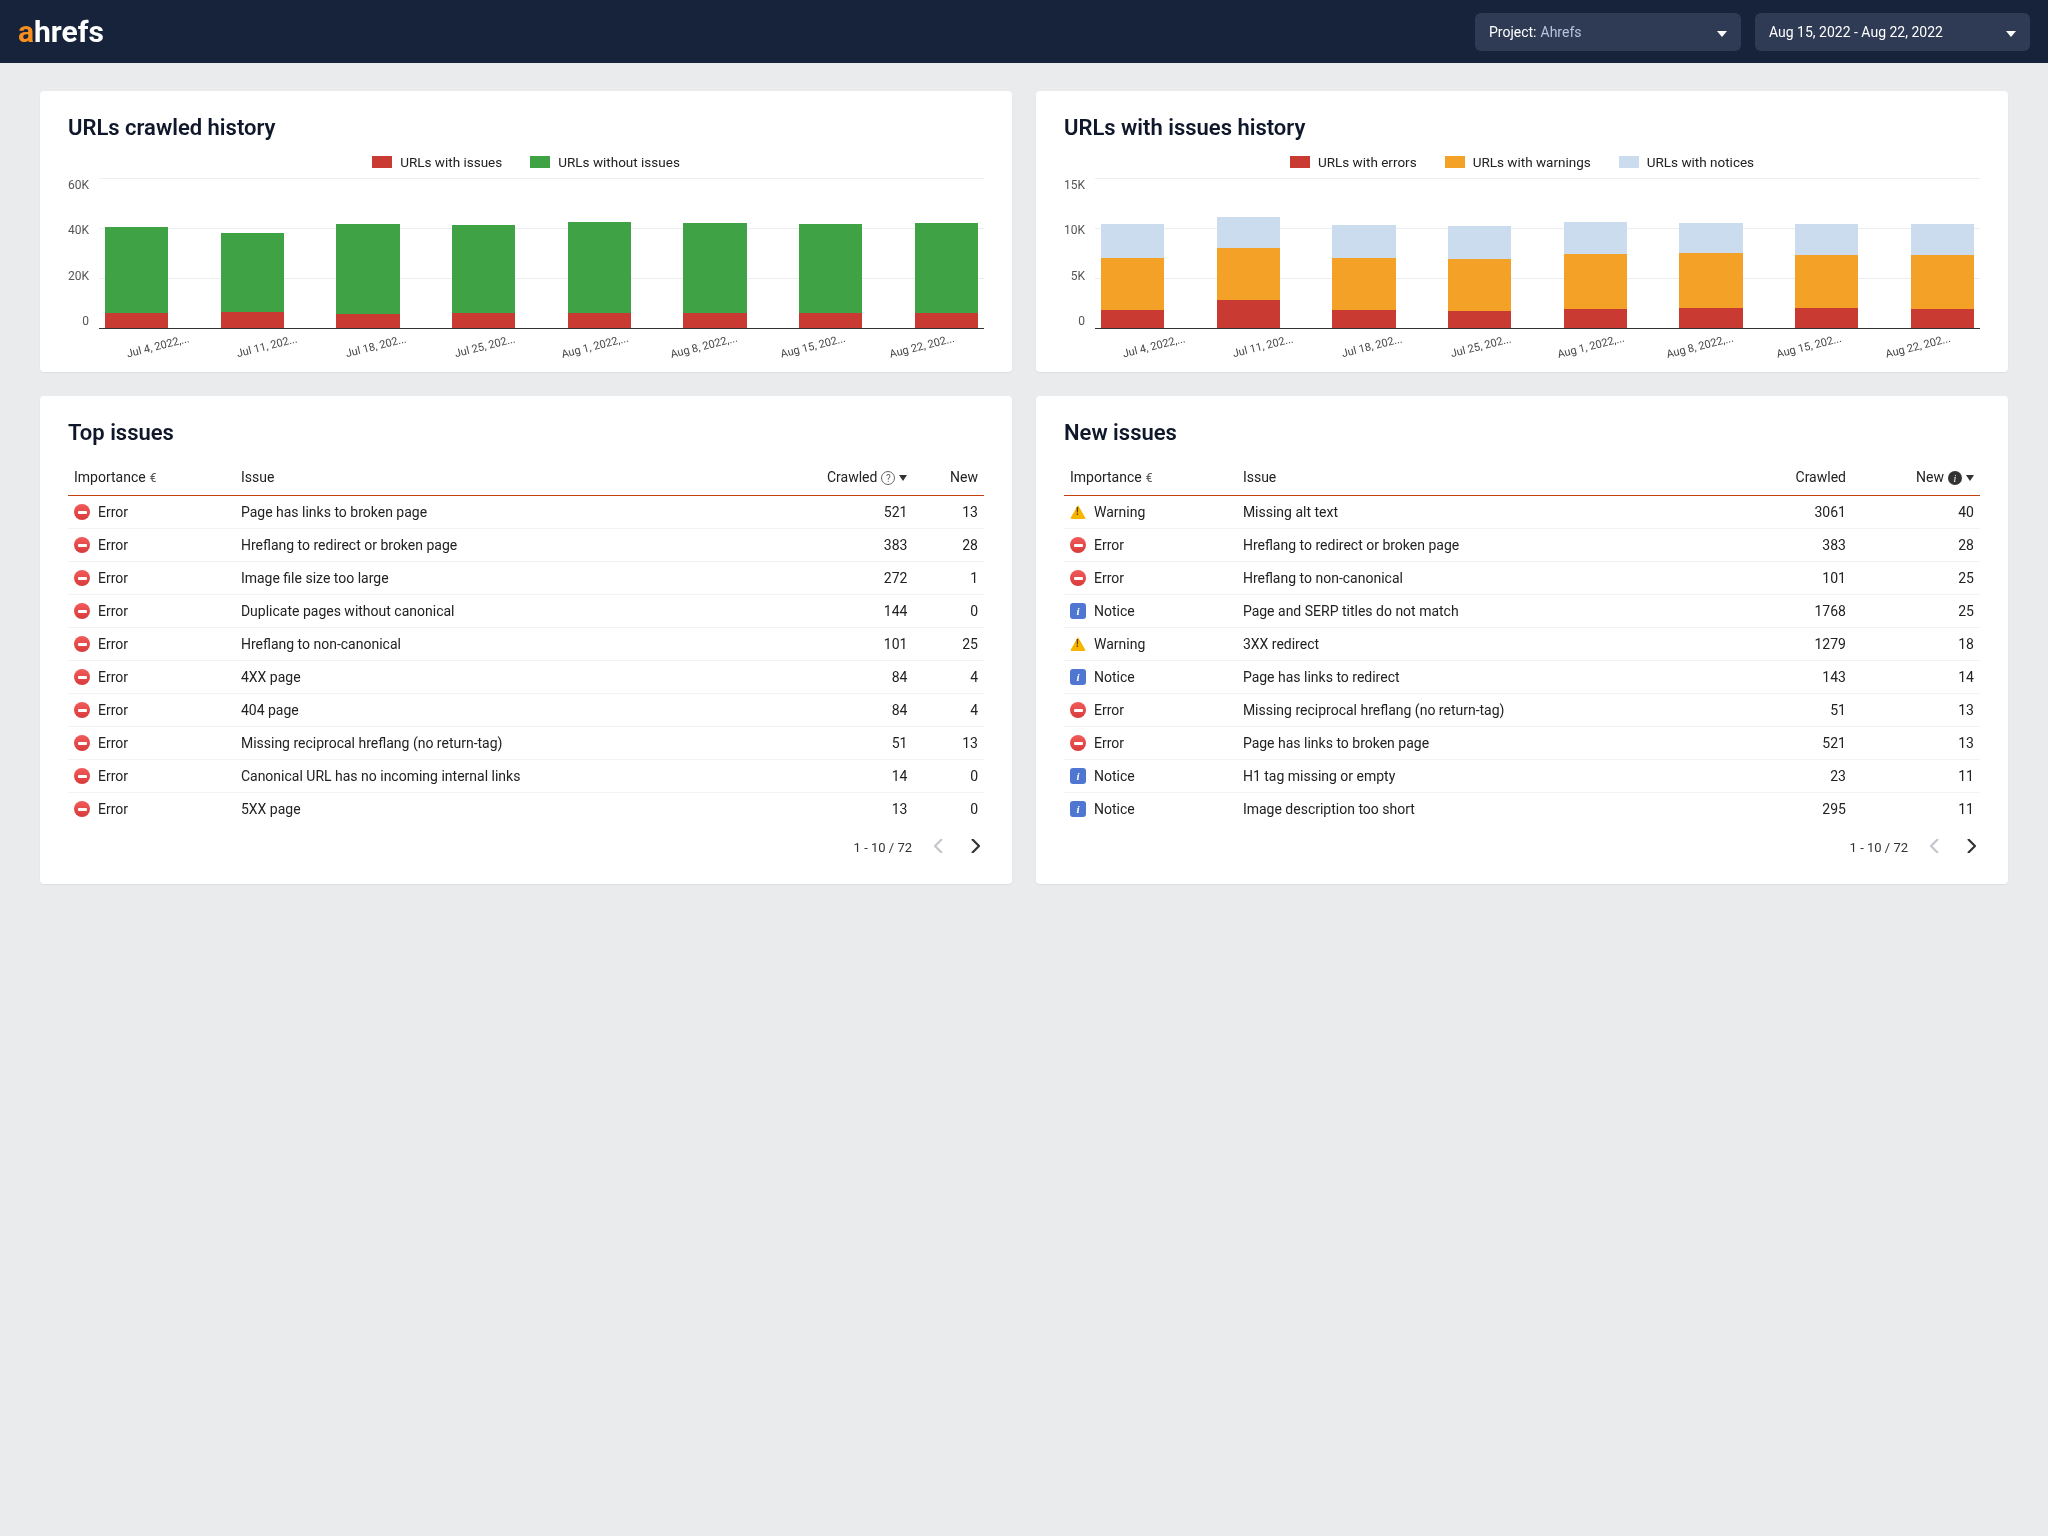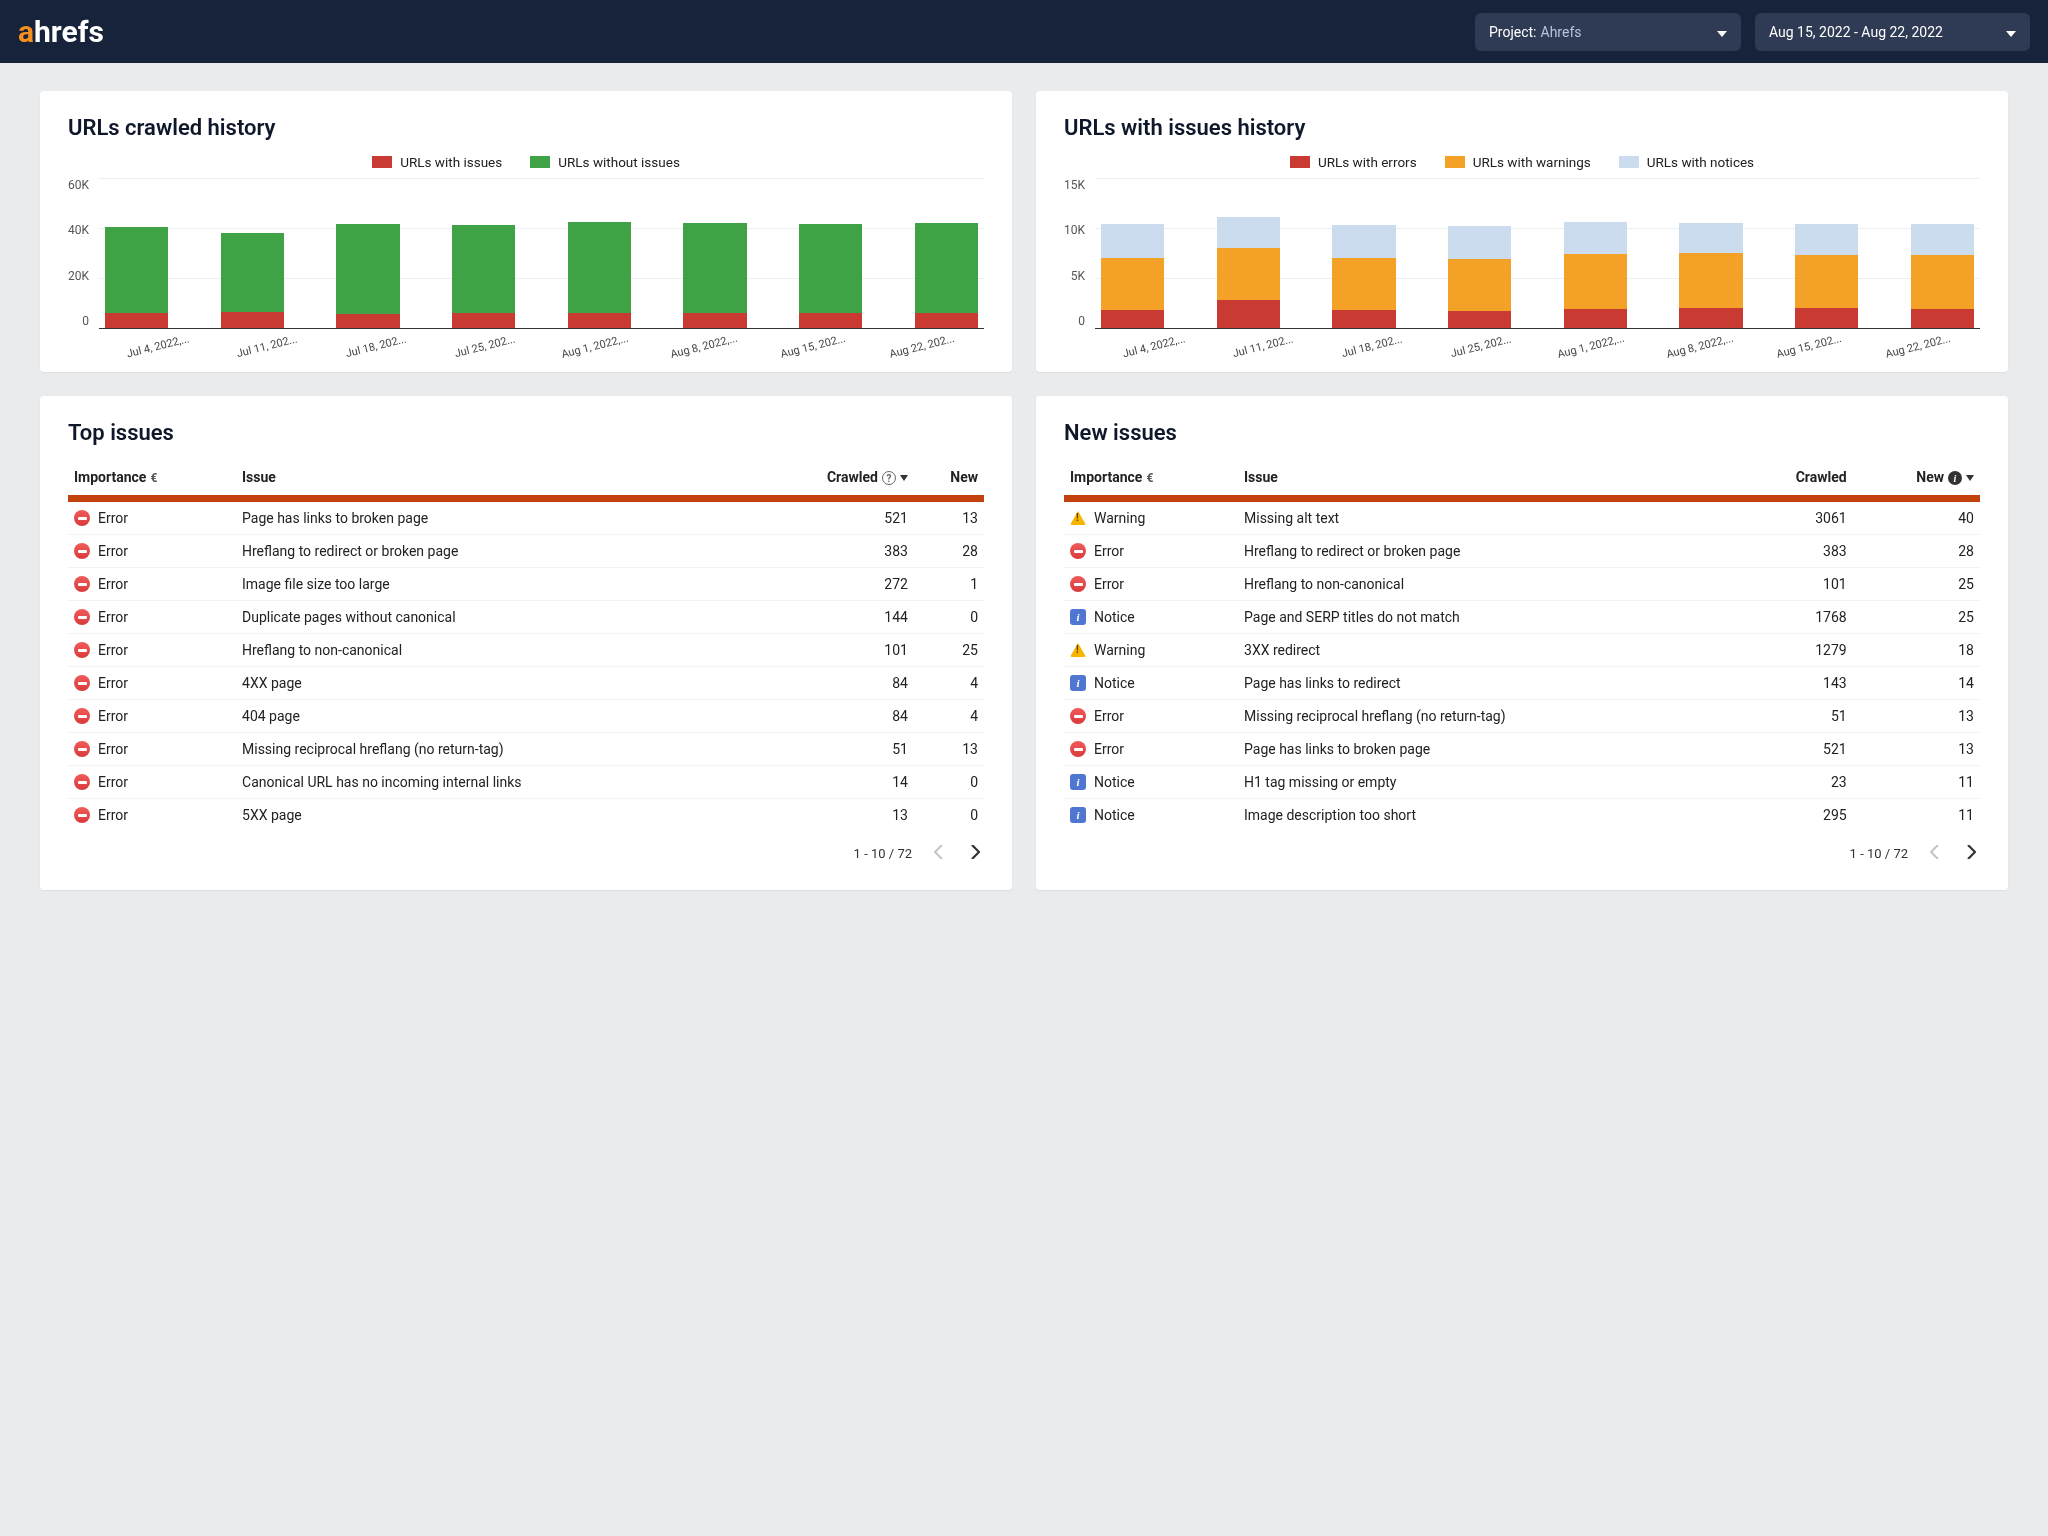--- a/index.html
+++ b/index.html
@@ -35,21 +35,21 @@
   .gridlines .line { position: absolute; left: 0; right: 0; border-top: 1px solid #eceef1; }
   .baseline { position:absolute; left:0; right:0; border-top:1px solid #333; }
   .bars { position: absolute; left: 6px; right: 6px; bottom: 20px; height: 150px; display: flex; align-items: flex-end; gap: 6%; }
   .barcol { flex: 1; display: flex; flex-direction: column; justify-content: flex-end; height: 100%; }
   .seg { width: 100%; }
   .xlabels { position: absolute; left: 6px; right: 6px; bottom: -18px; display: flex; }
   .xlabels span { flex: 1; text-align: center; font-size: 11px; color: #444; transform: rotate(-14deg); transform-origin: left center; white-space: nowrap; }
 
   
   table.issues { width: 100%; border-collapse: collapse; font-size: 14px; }
-  table.issues th { text-align: left; font-weight: 700; padding: 10px 6px; border-bottom: 7px solid #c2410c; font-size: 14px; }
+  table.issues th { text-align: left; font-weight: 400; padding: 10px 6px; border-bottom: 1px solid #c2410c; font-size: 14px; }
   table.issues th.num, table.issues td.num { text-align: right; }
   table.issues td { padding: 8px 6px; border-bottom: 1px solid #f2f3f5; }
   table.issues tr:last-child td { border-bottom: none; }
   .sev { display: flex; align-items: center; gap: 8px; }
   .sev-icon { width: 16px; height: 16px; border-radius: 50%; display: inline-flex; align-items: center; justify-content: center; font-size: 11px; font-weight: 700; color: #fff; }
   .sev-error { background: linear-gradient(#f25b5b,#d83a3a); }
   .sev-error::after { content: ""; display:block; width:9px; height:2.5px; background:#fff; border-radius:1px; }
   .sev-warning { width:0;height:0;border-left:8px solid transparent;border-right:8px solid transparent;border-bottom:14px solid #f7b500;border-radius:2px;position:relative; }
   .sev-warning::after { content:"!"; position:absolute; left:-2px; top:1px; color:#5c4100; font-size:10px; font-weight:700; }
   .sev-notice { background:#4f77d1; border-radius:3px; color:#fff; }

